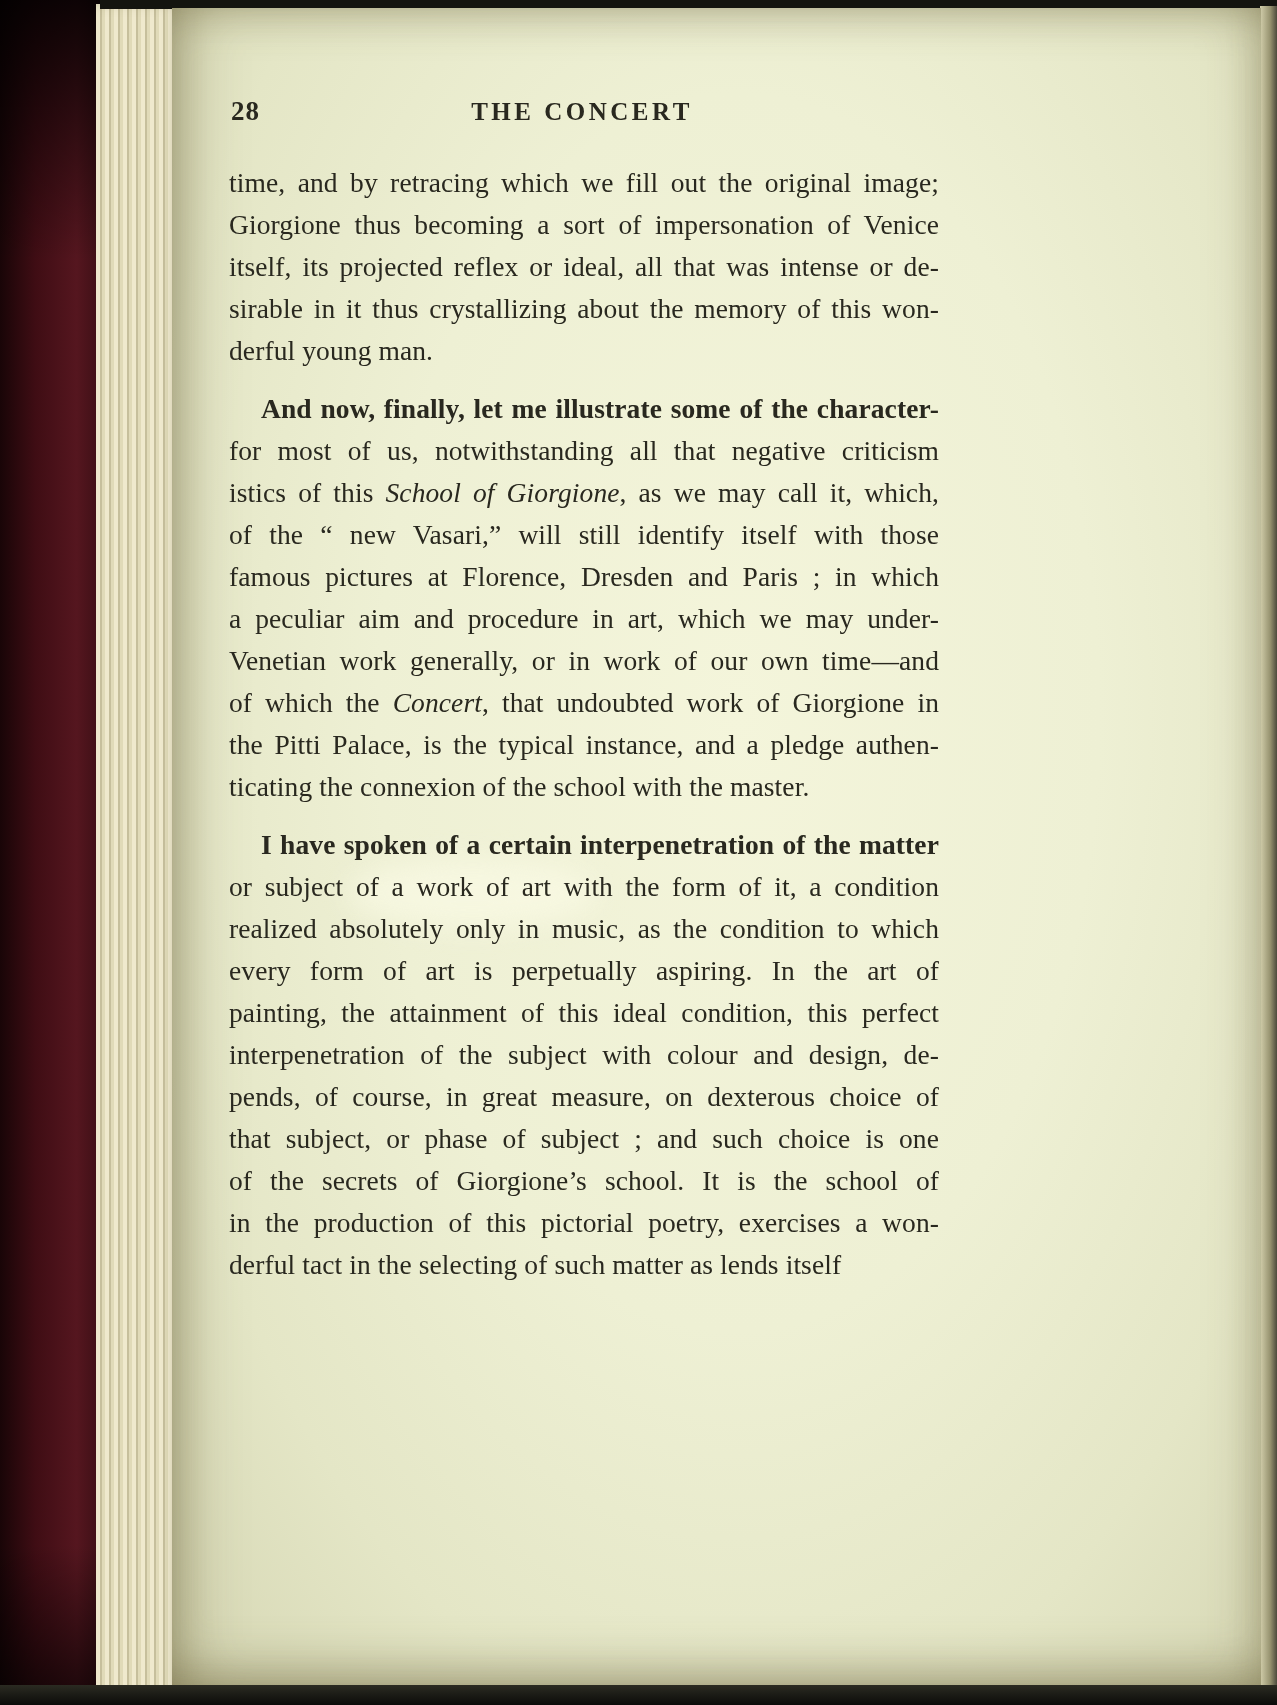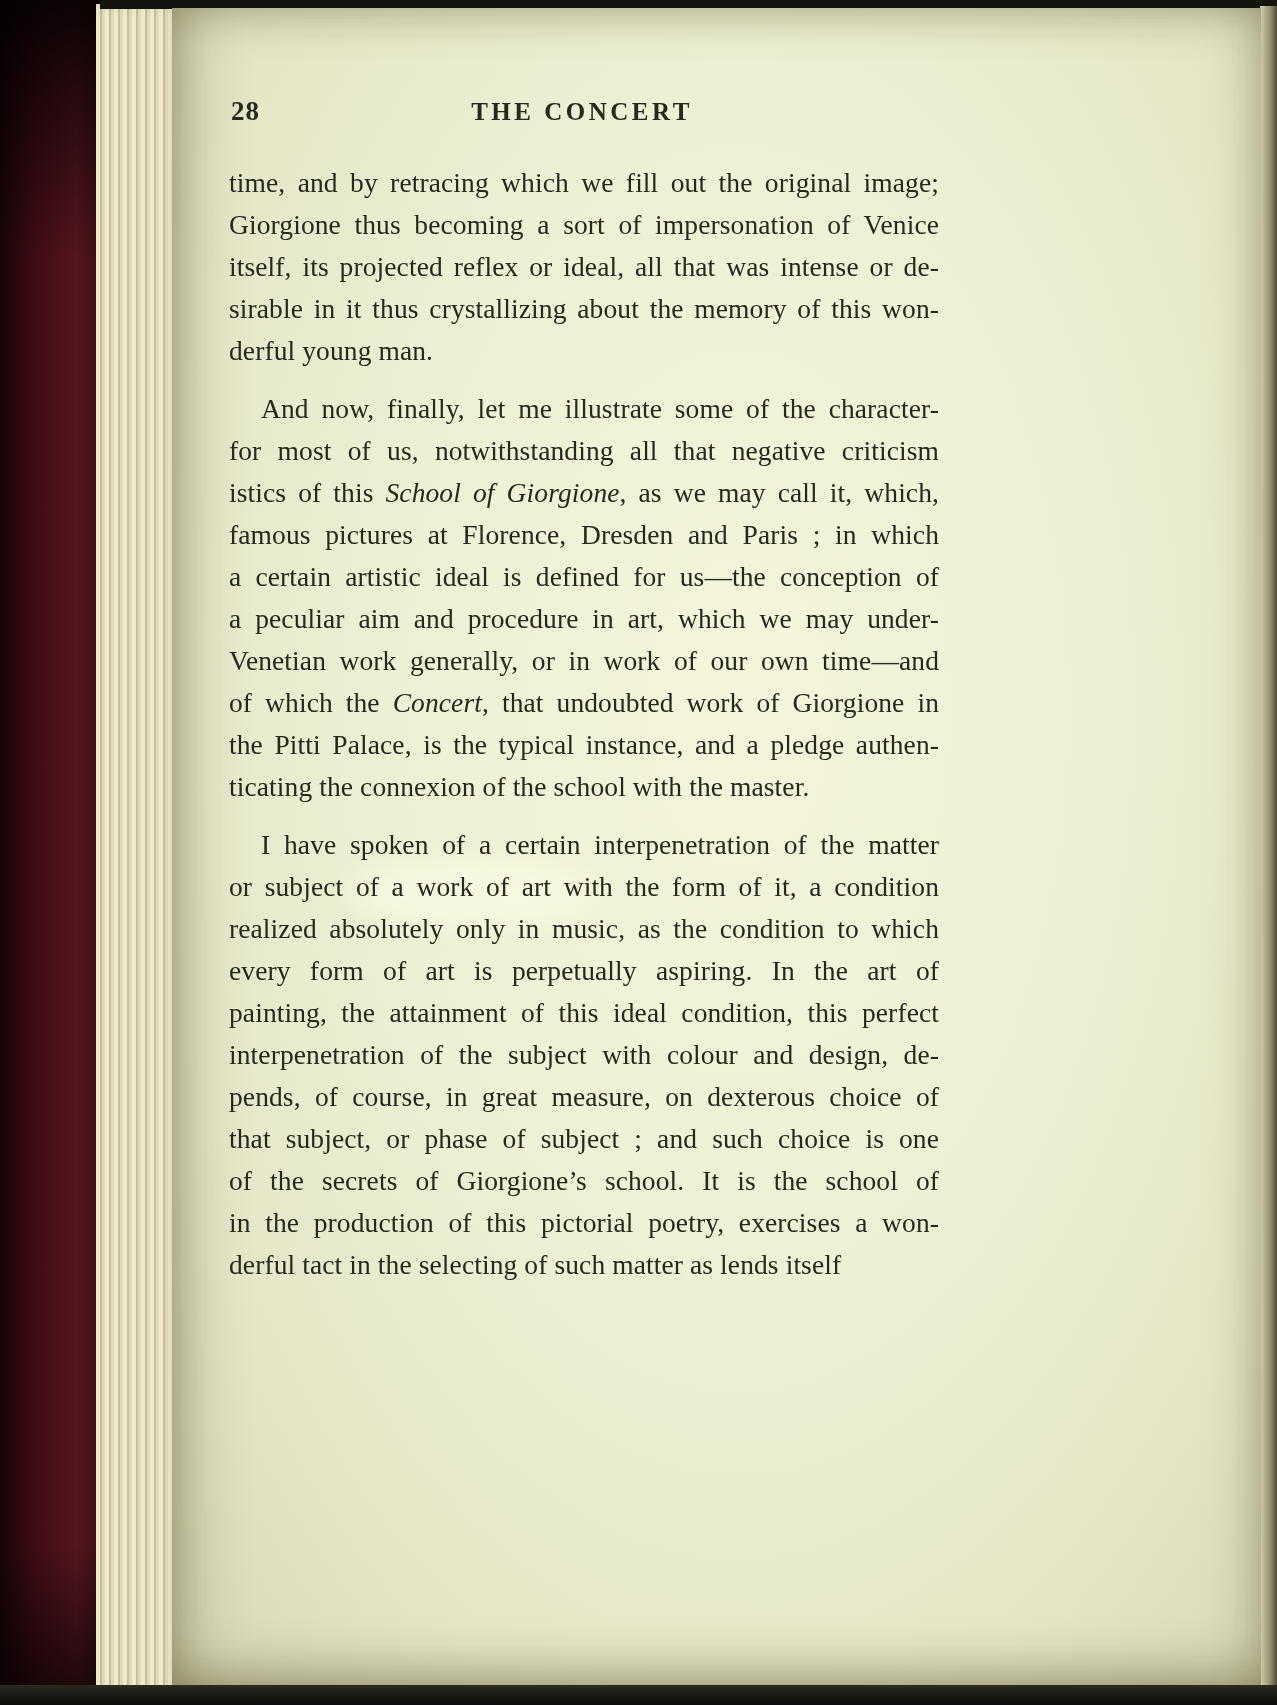--- a/index.html
+++ b/index.html
@@ -106,21 +106,21 @@
     line-height: 42px;
     letter-spacing: 0.1px;
   }
   .para { margin: 16px; }
   .line {
     text-align: justify;
     text-align-last: justify;
     white-space: normal;
   }
   .line.last { text-align-last: left; }
-  .line.indent { text-indent: 32px; }
+  .line.indent { text-indent: 32px; font-weight: bold; }
   .page-body em { font-style: italic; }
 </style>
 </head>
 <body>
 
 <div class="canvas">
   <div class="spine"></div>
   <div class="page-edges"></div>
   <div class="top-edge"></div>
   <div class="right-edge"></div>
@@ -140,22 +140,22 @@
           <div class="line"><span>time, and by retracing which we fill out the original image;</span></div>
           <div class="line"><span>Giorgione thus becoming a sort of impersonation of Venice</span></div>
           <div class="line"><span>itself, its projected reflex or ideal, all that was intense or de-</span></div>
           <div class="line"><span>sirable in it thus crystallizing about the memory of this won-</span></div>
           <div class="line last"><span>derful young man.</span></div>
         </div>
         <div class="para">
           <div class="line indent"><span>And now, finally, let me illustrate some of the character-</span></div>
           <div class="line"><span>for most of us, notwithstanding all that negative criticism</span></div>
           <div class="line"><span>istics of this </span><em>School of Giorgione</em><span>, as we may call it, which,</span></div>
+          <div class="line"><span>of the “ new Vasari,” will still identify itself with those</span></div>
           <div class="line"><span>famous pictures at Florence, Dresden and Paris ; in which</span></div>
-          <div class="line"><span>a certain artistic ideal is defined for us—the conception of</span></div>
           <div class="line"><span>a peculiar aim and procedure in art, which we may under-</span></div>
           <div class="line"><span>Venetian work generally, or in work of our own time—and</span></div>
           <div class="line"><span>of which the </span><em>Concert</em><span>, that undoubted work of Giorgione in</span></div>
           <div class="line"><span>the Pitti Palace, is the typical instance, and a pledge authen-</span></div>
           <div class="line last"><span>ticating the connexion of the school with the master.</span></div>
         </div>
         <div class="para">
           <div class="line indent"><span>I have spoken of a certain interpenetration of the matter</span></div>
           <div class="line"><span>or subject of a work of art with the form of it, a condition</span></div>
           <div class="line"><span>realized absolutely only in music, as the condition to which</span></div>

